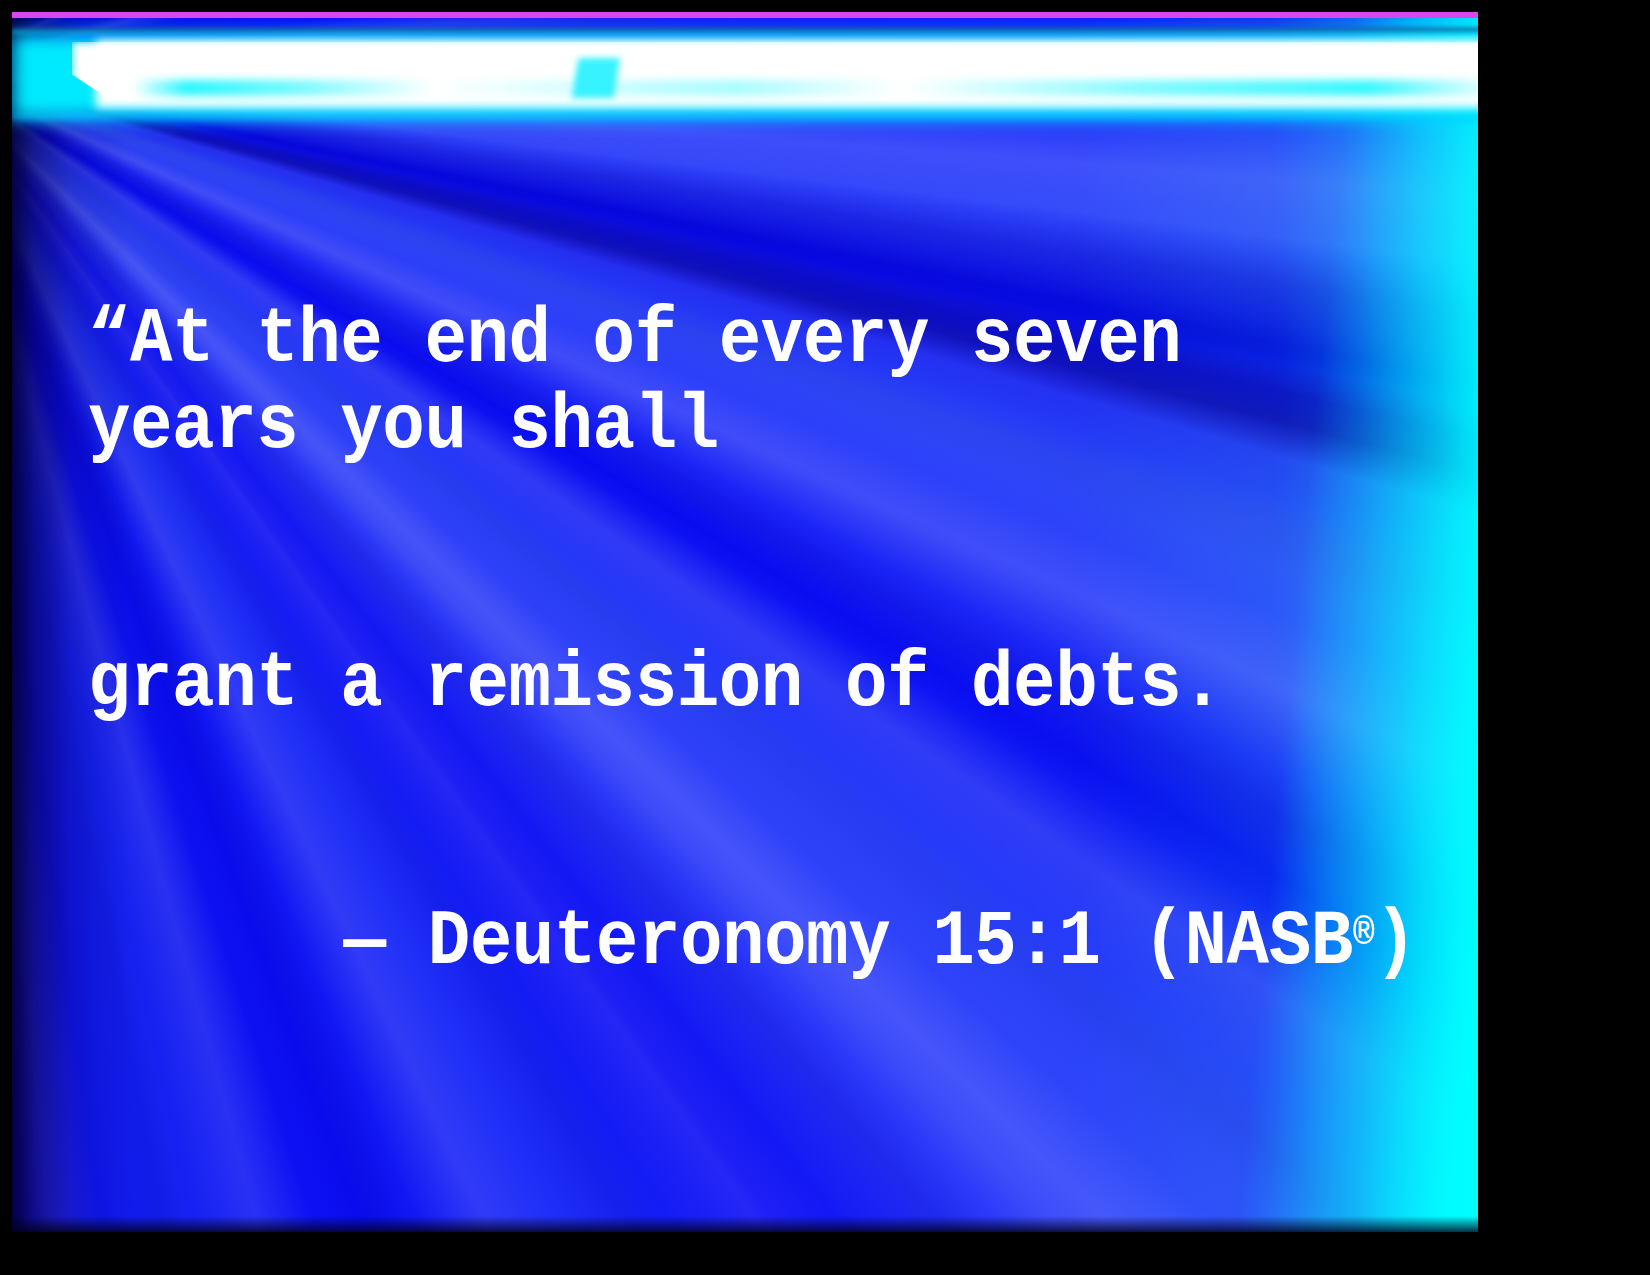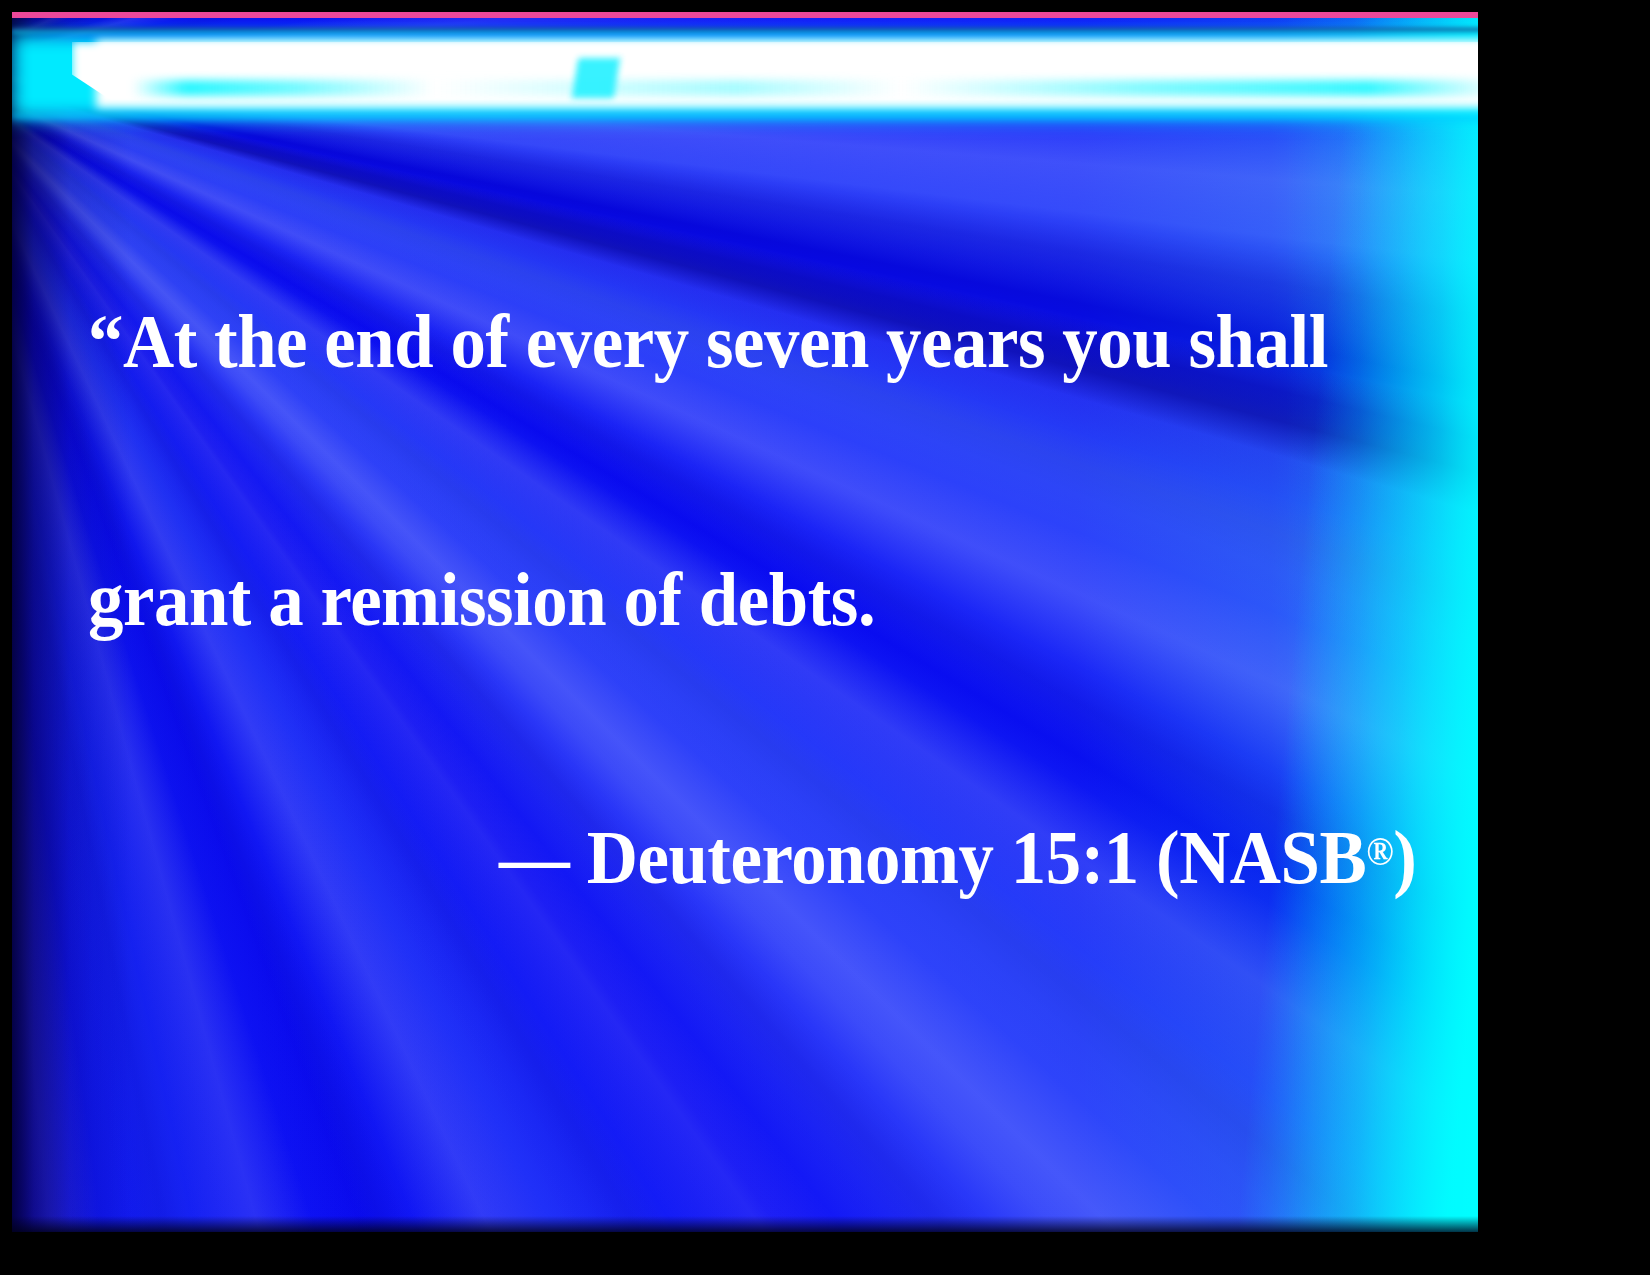--- a/index.html
+++ b/index.html
@@ -4,23 +4,23 @@
 <style>
   html, body {
     margin: 0;
     padding: 0;
     background: #000000;
   }
   #slide {
     position: relative;
     width: 1503px;
     height: 1275px;
-    background: #ec4899;
+    background: #d946ef;
     overflow: hidden;
-    font-family: Liberation Serif, serif;
+    font-family: Liberation Mono, monospace;
   }
 
   
   #canvas {
     position: absolute;
     left: 12px;
     top: 18px;
     width: 1613px;
     height: 1214px;
     overflow: hidden;

